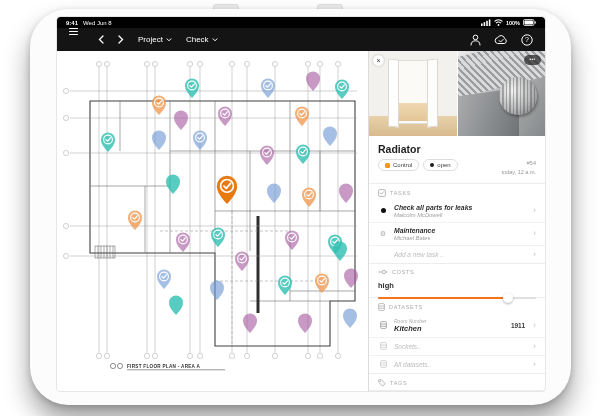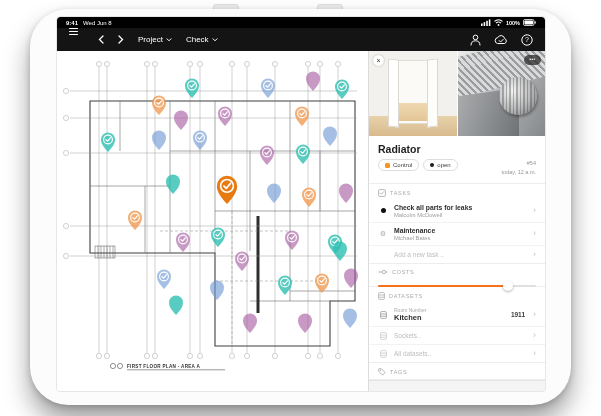--- a/index.html
+++ b/index.html
@@ -82,21 +82,21 @@
   .pill{display:inline-flex;align-items:center;gap:3px;border:1px solid #ddd;border-radius:9px;
     padding:2px 6px;font-size:6px;color:#3c3c3c;margin-right:4px;background:#fff;cursor:pointer;}
   .pm-square{width:5px;height:5px;border-radius:1.5px;}
   .pm-dot{width:4px;height:4px;border-radius:50%;background:#1c1c1c;}
   .meta{margin-left:auto;text-align:right;font-size:5.5px;color:#979797;line-height:1.7;}
   .section-head{display:flex;align-items:center;gap:4px;padding:5px 9px 3px;color:#ababab;
     font-size:5.5px;letter-spacing:.7px;border-top:1px solid #ededed;}
   .row{display:flex;align-items:center;padding:4px 9px;gap:6px;cursor:pointer;}
   .row.inset{border-top:1px solid #f2f2f2;margin-left:0;}
   .icon-col{width:10px;display:flex;justify-content:center;flex:0 0 auto;}
-  .grow{flex:1;min-width:0;}
+  .grow{flex:1;min-width:0;font-style:italic;}
   .row-title{font-size:6.8px;font-weight:bold;color:#2d2d2d;}
   .row-sub{font-size:5.8px;color:#9e9e9e;margin-top:1px;}
   .row-label{font-size:5px;color:#ababab;}
   .chev{color:#c3c3c3;font-size:9px;line-height:1;flex:0 0 auto;}
   .placeholder{font-size:6.5px;color:#bdbdbd;}
   .dot-icon{width:5px;height:5px;border-radius:50%;background:#111;}
   .gear-icon{font-size:7px;color:#ababab;line-height:1;}
   .num{font-size:6.5px;font-weight:bold;color:#3c3c3c;margin-right:2px;}
   
   .cost-level{font-size:7.5px;font-weight:bold;color:#2d2d2d;padding:3px 9px 0;}
@@ -510,20 +510,21 @@
             <span class="chev">›</span>
           </div>
 
           <div class="section-head">
             <svg width="10" height="6" viewBox="0 0 10 6">
               <path d="M0.5 3 H9.5" stroke="#a5a5a5" stroke-width="0.8"></path>
               <circle cx="6" cy="3" r="1.7" fill="#fff" stroke="#a5a5a5" stroke-width="0.8"></circle>
             </svg>
             <span>COSTS</span>
           </div>
+          <div class="cost-level">high</div>
           <div class="slider">
             <div class="track"></div>
             <div class="fill" id="slider-fill" style="width: 82%; background: rgb(244, 115, 28);"></div>
             <div class="thumb" id="slider-thumb" style="left: calc(82% - 5px);"></div>
           </div>
 
           <div class="section-head">
             <svg width="7" height="8" viewBox="0 0 7 8">
               <rect x="0.6" y="0.6" width="5.8" height="6.8" rx="1" stroke="#a5a5a5" stroke-width="0.7" fill="none"></rect>
               <path d="M0.6 3 H6.4 M0.6 5.2 H6.4" stroke="#a5a5a5" stroke-width="0.7"></path>

